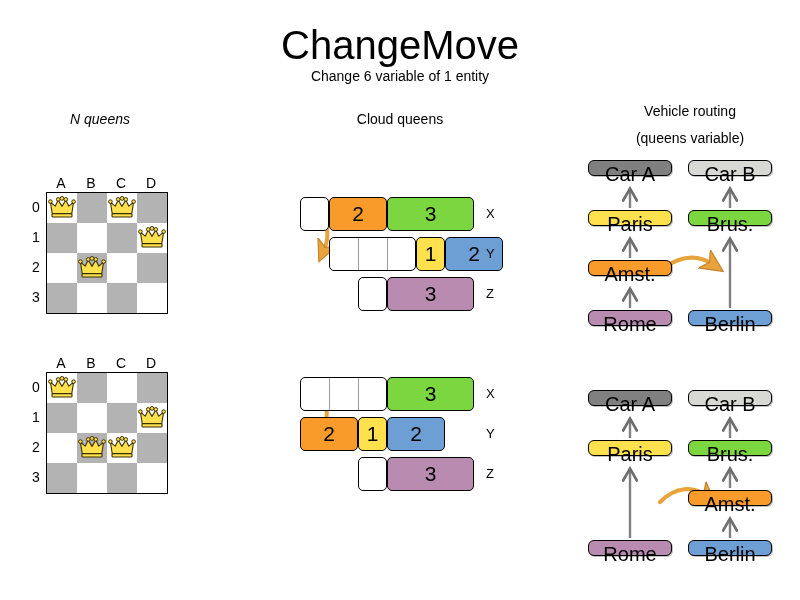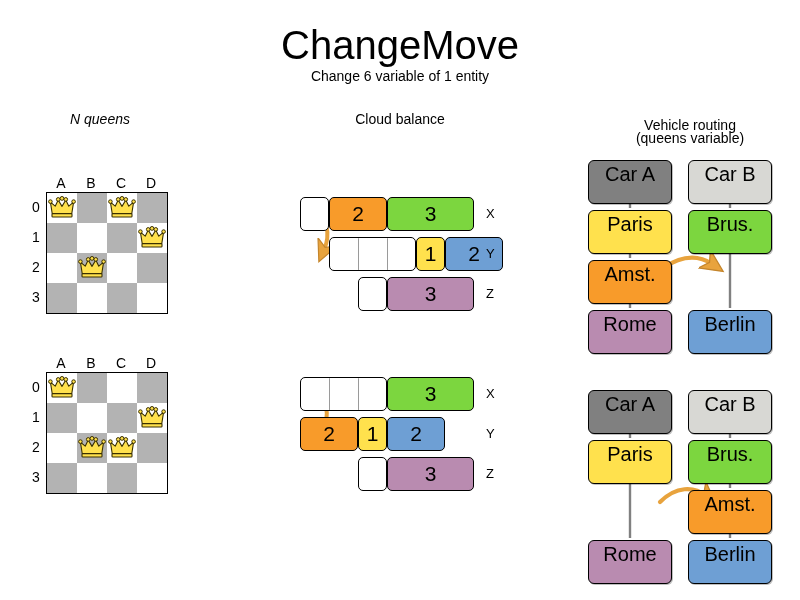--- a/index.html
+++ b/index.html
@@ -54,40 +54,40 @@
   .seg.empty{background:#ffffff;border-radius:5px;}
   .seg.divider{
     position:absolute;top:1px;width:1px;height:32px;background:#9a9a9a;border:0;
   }
   .cloudlabel{
     position:absolute;font-size:13px;line-height:34px;height:34px;
   }
 
   
   .vbox{
-    position:absolute;height:44px;box-sizing:border-box;
+    position:absolute;height:16px;box-sizing:border-box;
     border:1px solid #000;border-radius:6px;
     font-size:20px;line-height:27px;text-align:center;color:#000;
     box-shadow:1px 1px 0 rgba(0,0,0,0.25);
   }
 
   
   .ov{position:absolute;left:0;top:0;width:800px;height:600px;pointer-events:none;}
 </style>
 </head>
 <body>
 
 <div class="canvas">
 
   <div class="title">ChangeMove</div>
   <div class="subtitle">Change 6 variable of 1 entity</div>
 
   <div class="col-head" style="left:20px;top:110px;width:160px;font-style:italic;">N queens</div>
-  <div class="col-head" style="left:310px;top:110px;width:180px;">Cloud balance</div>
-  <div class="col-head" style="left:600px;top:116px;width:180px;">Vehicle routing</div>
+  <div class="col-head" style="left:310px;top:110px;width:180px;">Cloud queens</div>
+  <div class="col-head" style="left:600px;top:102px;width:180px;">Vehicle routing</div>
   <div class="col-head" style="left:600px;top:129px;width:180px;">(queens variable)</div>
 
   <svg class="ov" viewBox="0 0 800 600">
     <defs>
       <marker id="goldhead" markerWidth="6" markerHeight="6" refX="2.2" refY="3" orient="auto" markerUnits="strokeWidth">
         <path d="M0,0.4 L5.4,3 L0,5.6 L1.5,3 Z" fill="#e8a33d" stroke="#c4852c" stroke-width="0.3"></path>
       </marker>
       <marker id="grayhead" markerWidth="7" markerHeight="7" refX="5.4" refY="3.5" orient="auto" markerUnits="strokeWidth">
         <path d="M0.6,0.4 L6,3.5 L0.6,6.6" fill="none" stroke="#6e6e6e" stroke-width="1.1"></path>
       </marker>

